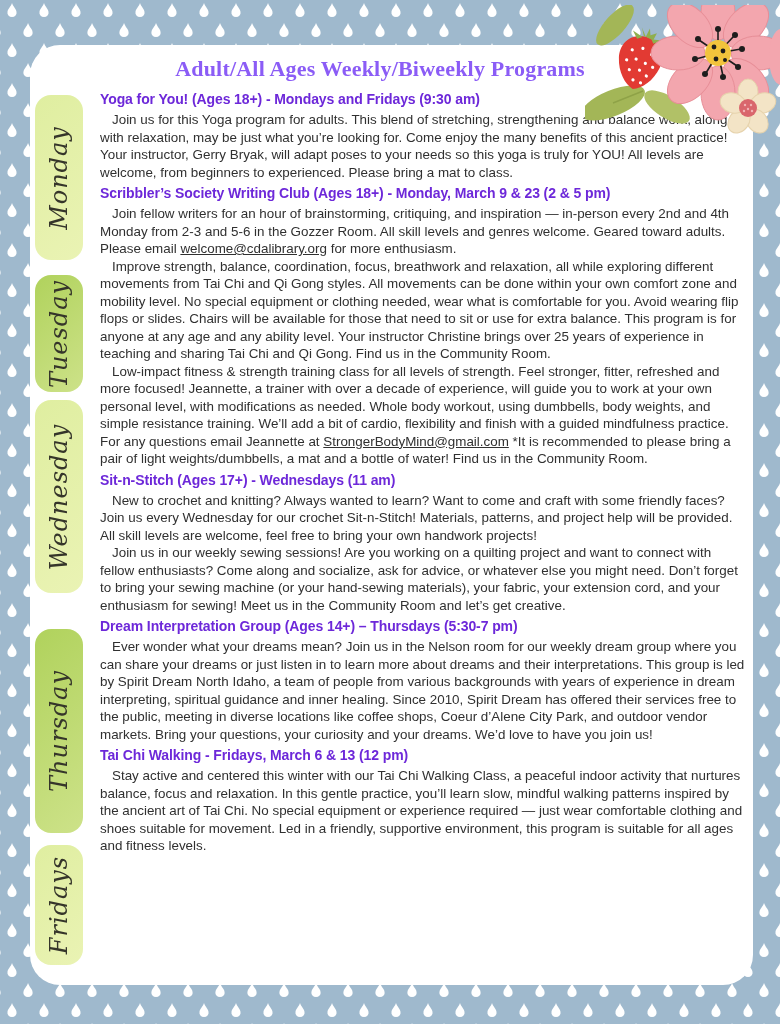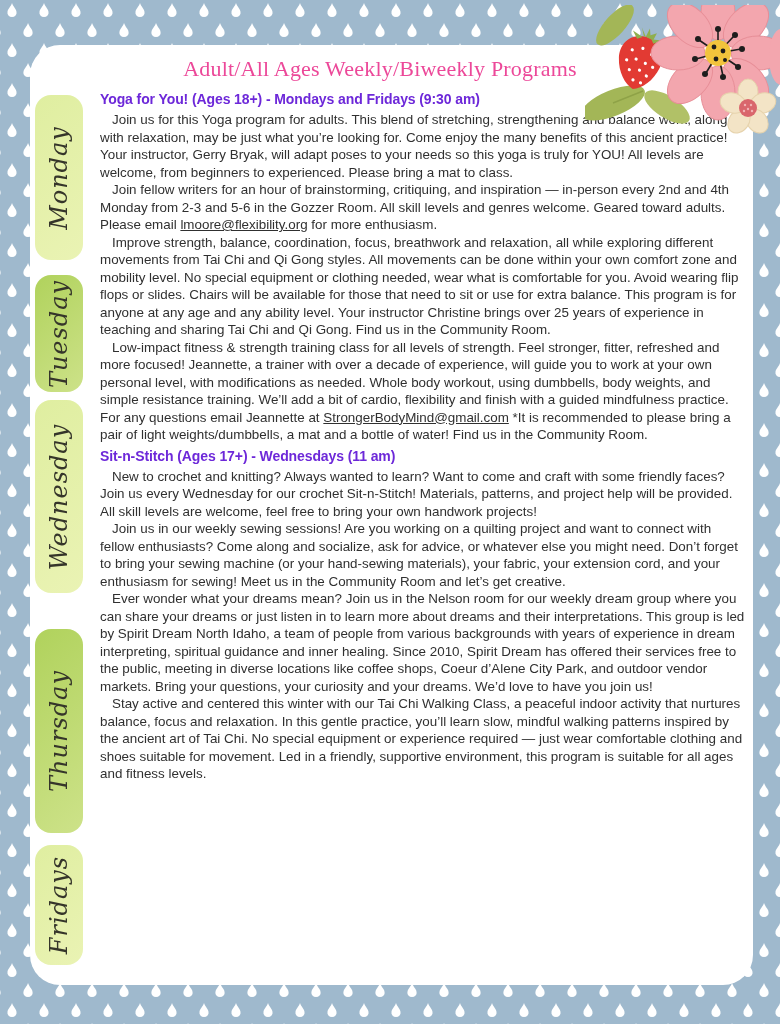--- a/index.html
+++ b/index.html
@@ -11,21 +11,21 @@
   .tab .lbl{transform:rotate(-90deg);white-space:nowrap;font-family:"DejaVu Serif",serif;font-style:italic;font-size:24px;color:#35352a;letter-spacing:1px;}
   .tab-light{background:linear-gradient(135deg,#dfeea0,#eaf3b4);}
   .tab-medium{background:linear-gradient(135deg,#b0d25c,#cde289);}
   .tab-monday{top:50px;height:165px;}
   .tab-tuesday{top:230px;height:117px;}
   .tab-wednesday{top:355px;height:193px;}
   .tab-thursday{top:584px;height:204px;}
   .tab-fridays{top:800px;height:120px;}
   
   .content{position:absolute;left:70px;top:10px;width:646px;height:926px;overflow:hidden;}
-  .title{font-family:"Liberation Serif",serif;font-weight:400;font-size:22px;line-height:27px;text-align:center;padding-right:86px;margin:0 0 7px 0;color:#ec4899;letter-spacing:.2px;}
+  .title{font-family:"Liberation Serif",serif;font-weight:700;font-size:22px;line-height:27px;text-align:center;padding-right:86px;margin:0 0 7px 0;color:#8b5cf6;letter-spacing:.2px;}
   .prog-heading{font-weight:700;font-size:14px;line-height:21px;margin:2px 0 1px 0;color:#6d28d9;letter-spacing:-.1px;}
   .prog-body{font-size:13.4px;line-height:17.5px;margin:0;color:#303030;text-indent:12px;}
   .prog-body .u{text-decoration:underline;}
   .decoration{position:absolute;left:585px;top:5px;width:195px;height:138px;}
 </style>
 </head>
 <body>
 
 <svg class="border-pattern" width="780" height="1024" aria-hidden="true">
   <defs>
@@ -58,39 +58,42 @@
   </div>
 
   <div class="content">
     <h1 class="title">Adult/All Ages Weekly/Biweekly Programs</h1>
 
     <section>
       <h2 class="prog-heading">Yoga for You! (Ages 18+) - Mondays and Fridays (9:30 am)</h2>
       <p class="prog-body"><span>Join us for this Yoga program for adults. This blend of stretching, strengthening and balance work, along with relaxation, may be just what you’re looking for. Come enjoy the many benefits of this ancient practice! Your instructor, Gerry Bryak, will adapt poses to your needs so this yoga is truly for YOU! All levels are welcome, from beginners to experienced. Please bring a mat to class.</span></p>
     </section>
     <section>
-      <p class="prog-body"><span>Join fellow writers for an hour of brainstorming, critiquing, and inspiration — in-person every 2nd and 4th Monday from 2-3 and 5-6 in the Gozzer Room. All skill levels and genres welcome. Geared toward adults. Please email </span><span class="u">lmoore@flexibility.org</span><span> for more enthusiasm.</span></p>
+      <h2 class="prog-heading">Scribbler’s Society Writing Club (Ages 18+) - Monday, March 9 &amp; 23 (2 &amp; 5 pm)</h2>
+      <p class="prog-body"><span>Join fellow writers for an hour of brainstorming, critiquing, and inspiration — in-person every 2nd and 4th Monday from 2-3 and 5-6 in the Gozzer Room. All skill levels and genres welcome. Geared toward adults. Please email </span><span class="u">welcome@cdalibrary.org</span><span> for more enthusiasm.</span></p>
     </section>
     <section>
       <p class="prog-body"><span>Improve strength, balance, coordination, focus, breathwork and relaxation, all while exploring different movements from Tai Chi and Qi Gong styles. All movements can be done within your own comfort zone and mobility level. No special equipment or clothing needed, wear what is comfortable for you. Avoid wearing flip flops or slides. Chairs will be available for those that need to sit or use for extra balance. This program is for anyone at any age and any ability level. Your instructor Christine brings over 25 years of experience in teaching and sharing Tai Chi and Qi Gong. Find us in the Community Room.</span></p>
     </section>
     <section>
       <p class="prog-body"><span>Low-impact fitness &amp; strength training class for all levels of strength. Feel stronger, fitter, refreshed and more focused! Jeannette, a trainer with over a decade of experience, will guide you to work at your own personal level, with modifications as needed. Whole body workout, using dumbbells, body weights, and simple resistance training. We’ll add a bit of cardio, flexibility and finish with a guided mindfulness practice. For any questions email Jeannette at </span><span class="u">StrongerBodyMind@gmail.com</span><span> *It is recommended to please bring a pair of light weights/dumbbells, a mat and a bottle of water! Find us in the Community Room.</span></p>
     </section>
     <section>
       <h2 class="prog-heading">Sit-n-Stitch (Ages 17+) - Wednesdays (11 am)</h2>
       <p class="prog-body"><span>New to crochet and knitting? Always wanted to learn? Want to come and craft with some friendly faces? Join us every Wednesday for our crochet Sit-n-Stitch! Materials, patterns, and project help will be provided. All skill levels are welcome, feel free to bring your own handwork projects!</span></p>
     </section>
     <section>
       <p class="prog-body"><span>Join us in our weekly sewing sessions! Are you working on a quilting project and want to connect with fellow enthusiasts? Come along and socialize, ask for advice, or whatever else you might need. Don’t forget to bring your sewing machine (or your hand-sewing materials), your fabric, your extension cord, and your enthusiasm for sewing! Meet us in the Community Room and let’s get creative.</span></p>
     </section>
     <section>
+      <h2 class="prog-heading">Dream Interpretation Group (Ages 14+) – Thursdays (5:30-7 pm)</h2>
       <p class="prog-body"><span>Ever wonder what your dreams mean? Join us in the Nelson room for our weekly dream group where you can share your dreams or just listen in to learn more about dreams and their interpretations. This group is led by Spirit Dream North Idaho, a team of people from various backgrounds with years of experience in dream interpreting, spiritual guidance and inner healing. Since 2010, Spirit Dream has offered their services free to the public, meeting in diverse locations like coffee shops, Coeur d’Alene City Park, and outdoor vendor markets. Bring your questions, your curiosity and your dreams. We’d love to have you join us!</span></p>
     </section>
     <section>
+      <h2 class="prog-heading">Tai Chi Walking - Fridays, March 6 &amp; 13 (12 pm)</h2>
       <p class="prog-body"><span>Stay active and centered this winter with our Tai Chi Walking Class, a peaceful indoor activity that nurtures balance, focus and relaxation. In this gentle practice, you’ll learn slow, mindful walking patterns inspired by the ancient art of Tai Chi. No special equipment or experience required — just wear comfortable clothing and shoes suitable for movement. Led in a friendly, supportive environment, this program is suitable for all ages and fitness levels.</span></p>
     </section>
   </div>
 </div>
 
 <svg class="decoration" viewBox="0 0 195 138" aria-hidden="true">
 
   <g>
     <ellipse cx="30" cy="20" rx="26" ry="10" fill="#a3b657" transform="rotate(-48 30 20)"></ellipse>
     <ellipse cx="28" cy="98" rx="34" ry="13" fill="#a3b657" transform="rotate(-22 28 98)"></ellipse>

